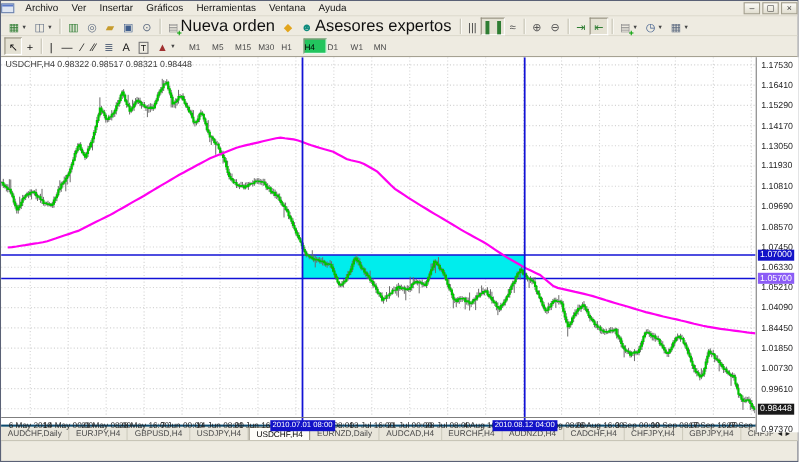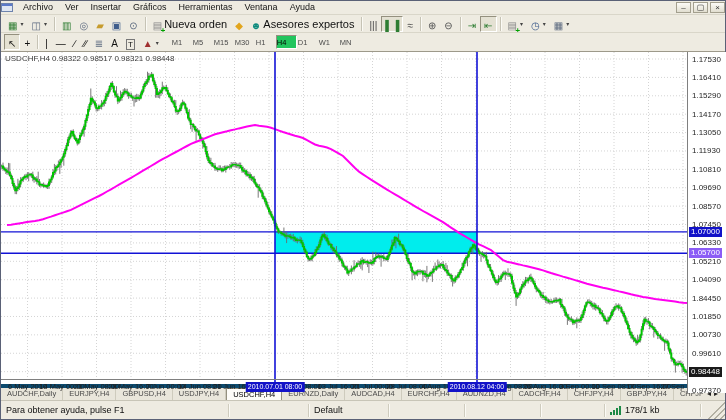--- a/index.html
+++ b/index.html
@@ -23,33 +23,33 @@
   .toolbar { flex:none; display:flex; align-items:center; height:18px;
     background:#eeebe1; border-bottom:1px solid #d9d6c9; padding:0 3px; }
   .tb2 { height:19px; border-bottom:1px solid #9d998a; }
   .tbtn { position:relative; display:flex; align-items:center; height:16px;
     padding:0 3px; border:1px solid transparent; gap:2px; white-space:nowrap; }
   .tbtn.pressed { border-color:#94907f #ffffff #ffffff #94907f; background:#e4e1d3; }
   .tbi { font-size:10px; line-height:14px; }
   .iconwrap { position:relative; display:inline-block; }
   .plusmark { position:absolute; right:-3px; bottom:-2px; color:#00a000;
     font-weight:bold; font-size:8px; line-height:8px; }
-  .tlabel { font-size:11px; color:#101010; }
+  .tlabel { font-size:15px; color:#101010; }
   .dd { font-size:6px; color:#444; margin-left:1px; }
   .tsep { width:1px; height:14px; background:#c6c3b5; box-shadow:1px 0 0 #fbfaf5;
     margin:0 3px; flex:none; }
   .boxed { border:1px solid #777; padding:0 1px; font-size:8px; line-height:9px; }
   #tfs { display:flex; margin-left:8px; }
   .tf { width:21px; height:14px; font-size:7.5px; color:#4a4a4a; 
     line-height:13px; border:1px solid transparent; }
   .tf.pressed { border-color:#94907f #ffffff #ffffff #94907f; background:#22c55e; color:#000; }
 
   
   .chartarea { position:relative; flex:none; height:336px; background:#ffffff;
-    border-bottom:4px solid #0c4a6e; }
+    border-bottom:2px solid #0c4a6e; }
   #plot { position:absolute; left:0; top:0; }
   .ohlc { position:absolute; left:4px; top:2px; font-size:8px; color:#3a3a3a; z-index:3; }
   .paxis { position:absolute; left:686px; top:0; width:40px; height:341px;
     border-left:1px solid #7f7f7f; background:#ffffff; z-index:2; }
   .pl { position:absolute; left:4px; font-size:8px; color:#1f1f1f; white-space:nowrap;
     line-height:9px; }
   .ptag { position:absolute; left:1px; font-size:8px; color:#ffffff; background:#1212c8;
     padding:0 2px; line-height:10px; z-index:4; white-space:nowrap; }
   .taxis { position:absolute; left:0; top:328px; width:686px; height:13px; z-index:1; }
   .tl { position:absolute; top:2px; font-size:7.5px; color:#1f1f1f; white-space:nowrap;
@@ -353,32 +353,14 @@
         <div class="tab">EURCHF,H4</div>
         <div class="tab">AUDNZD,H4</div>
         <div class="tab">CADCHF,H4</div>
         <div class="tab">CHFJPY,H4</div>
         <div class="tab">GBPJPY,H4</div>
         <div class="tab">CHFJPY,H4</div>
       </div>
     <div class="tabarrows"><span>◂</span><span>▸</span></div>
   </div>
 
-  <div class="statusbar">
-    <div class="sb-cell w-help">Para obtener ayuda, pulse F1</div>
-    <div class="sb-cell w-sp1"></div>
-    <div class="sb-cell w-def">Default</div>
-    <div class="sb-cell w-sp2"></div>
-    <div class="sb-cell w-sp3"></div>
-    <div class="sb-cell w-sp4"></div>
-    <div class="sb-cell w-conn">
-      <span class="connbars">
-        <span class="cb" style="height:3px"></span>
-          <span class="cb" style="height:5px"></span>
-          <span class="cb" style="height:7px"></span>
-          <span class="cb" style="height:9px"></span>
-      </span>
-      <span>178/1 kb</span>
-    </div>
-    <div class="sb-grip"></div>
-  </div>
 
 </div>
 
 </body></html>

